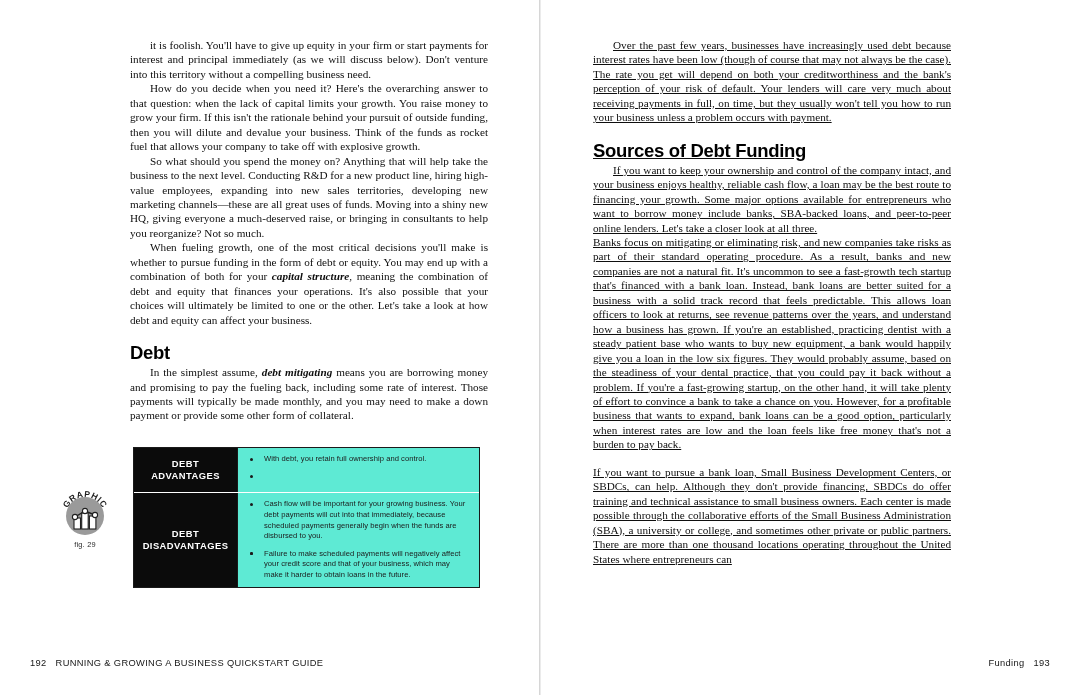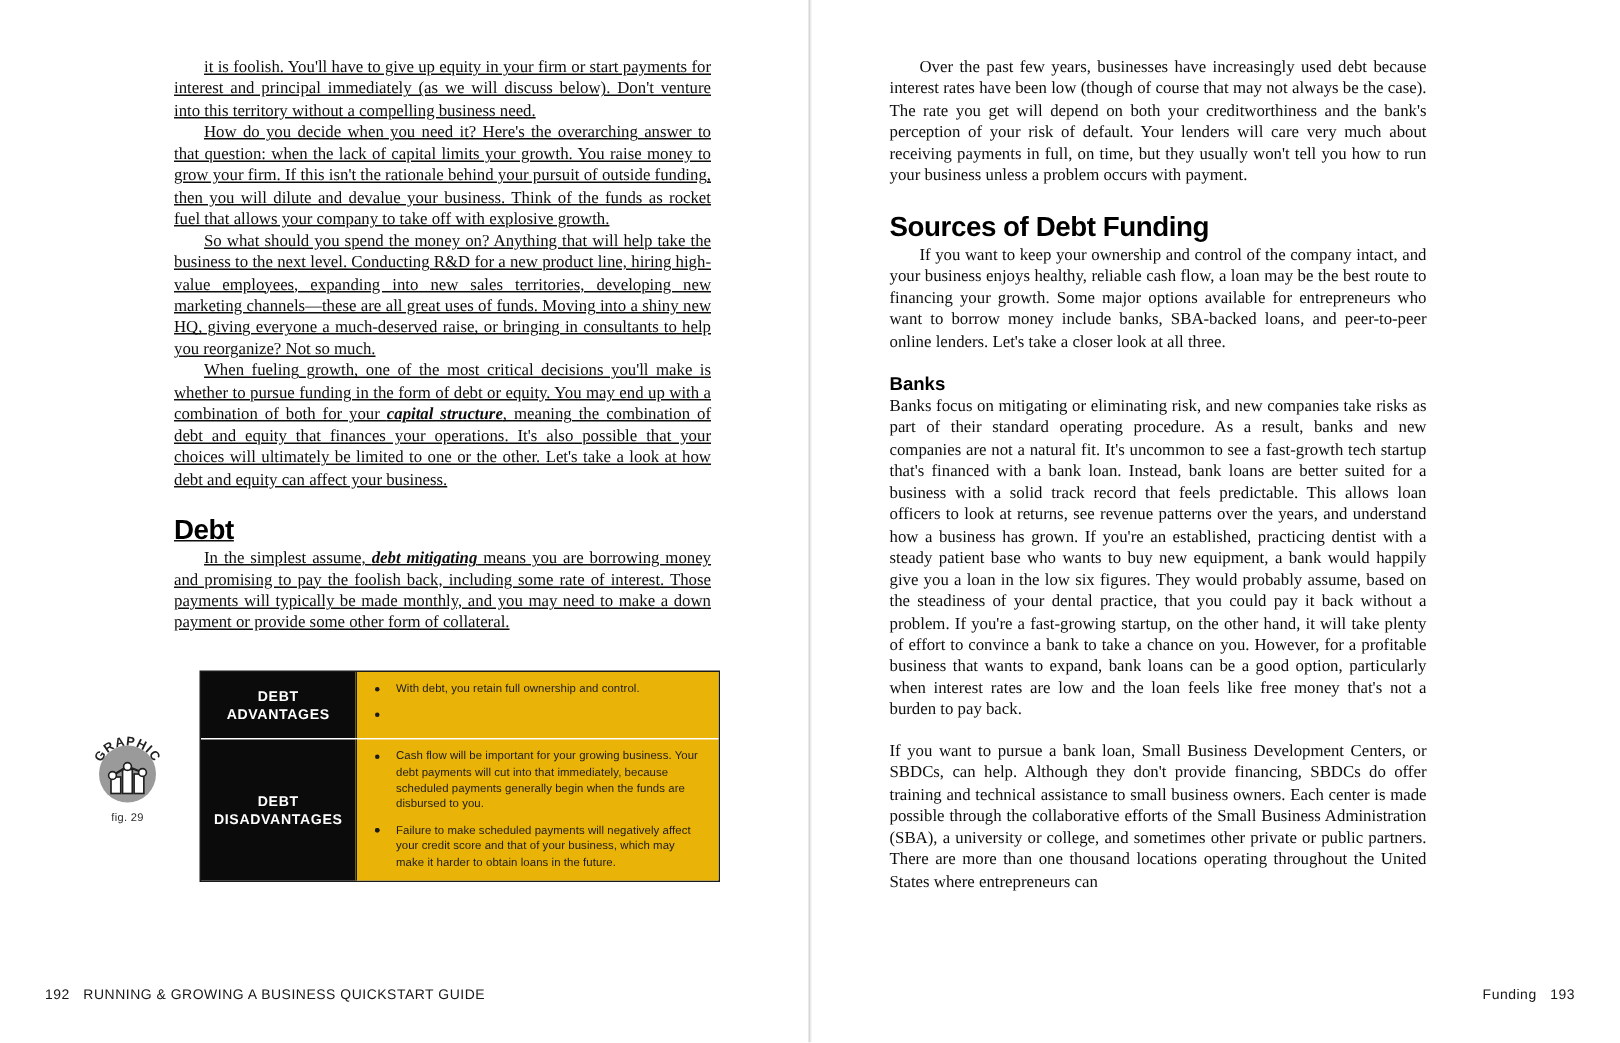--- a/index.html
+++ b/index.html
@@ -37,22 +37,22 @@
     position: absolute;
     top: 38px;
     width: 358px;
     font-family: "Liberation Serif", serif;
     font-size: 11.2px;
     line-height: 14.45px;
     text-align: justify;
     color: #0e0e0e;
     -webkit-font-smoothing: antialiased;
   }
-  .col-left  { left: 116px; text-decoration: underline; }
-  .col-right { left: 52px; }
+  .col-left  { left: 130px; }
+  .col-right { left: 52px; text-decoration: underline; }
 
   p.para {
     margin: 0;
     text-indent: 20px;
   }
   p.para.noindent { text-indent: 0; }
   p.gap { margin-top: 13px; }
 
   em.bi {
     font-style: italic;
@@ -129,21 +129,21 @@
     padding: 10px 4px;
     box-sizing: border-box;
     font-family: "Liberation Sans", sans-serif;
     font-weight: bold;
     font-size: 9.4px;
     line-height: 12.2px;
     letter-spacing: 0.45px;
   }
   .callout-body {
     flex: 1 1 auto;
-    background: #eab308;
+    background: #5eead4;
     border-left: 1px solid #1a1a1a;
     padding: 6px 10px 6px 8px;
     box-sizing: border-box;
   }
   ul.bullets {
     list-style: none;
     margin: 0;
     padding: 0;
   }
   ul.bullets li {
@@ -192,21 +192,21 @@
     <div class="col col-left">
 
       <p class="para">it is foolish. You'll have to give up equity in your firm or start payments for interest and principal immediately (as we will discuss below). Don't venture into this territory without a compelling business need.</p>
       <p class="para">How do you decide when you need it? Here's the overarching answer to that question: when the lack of capital limits your growth. You raise money to grow your firm. If this isn't the rationale behind your pursuit of outside funding, then you will dilute and devalue your business. Think of the funds as rocket fuel that allows your company to take off with explosive growth.</p>
       <p class="para">So what should you spend the money on? Anything that will help take the business to the next level. Conducting R&amp;D for a new product line, hiring high-value employees, expanding into new sales territories, developing new marketing channels—these are all great uses of funds. Moving into a shiny new HQ, giving everyone a much-deserved raise, or bringing in consultants to help you reorganize? Not so much.</p>
 
       <p class="para"><span>When fueling growth, one of the most critical decisions you'll make is whether to pursue funding in the form of debt or equity. You may end up with a combination of both for your </span><em class="bi">capital structure</em><span>, meaning the combination of debt and equity that finances your operations. It's also possible that your choices will ultimately be limited to one or the other. Let's take a look at how debt and equity can affect your business.</span></p>
 
       <h2 class="h-section">Debt</h2>
 
-      <p class="para"><span>In the simplest assume, </span><em class="bi">debt mitigating</em><span> means you are borrowing money and promising to pay the foolish back, including some rate of interest. Those payments will typically be made monthly, and you may need to make a down payment or provide some other form of collateral.</span></p>
+      <p class="para"><span>In the simplest assume, </span><em class="bi">debt mitigating</em><span> means you are borrowing money and promising to pay the fueling back, including some rate of interest. Those payments will typically be made monthly, and you may need to make a down payment or provide some other form of collateral.</span></p>
 
     </div>
 
     <div class="graphic-badge">
       <div class="badge-circle">
         <svg width="52" height="52" viewBox="0 0 52 52" aria-hidden="true">
           <defs>
             <path id="arcpath" d="M 7,30 A 19,19 0 0 1 45,30" fill="none"></path>
           </defs>
           <circle cx="26" cy="30" r="19" fill="#9a9a9a"></circle>
@@ -272,21 +272,20 @@
   <div class="page page-right">
 
     <div class="col col-right">
 
       <p class="para">Over the past few years, businesses have increasingly used debt because interest rates have been low (though of course that may not always be the case). The rate you get will depend on both your creditworthiness and the bank's perception of your risk of default. Your lenders will care very much about receiving payments in full, on time, but they usually won't tell you how to run your business unless a problem occurs with payment.</p>
 
       <h2 class="h-section">Sources of Debt Funding</h2>
 
       <p class="para">If you want to keep your ownership and control of the company intact, and your business enjoys healthy, reliable cash flow, a loan may be the best route to financing your growth. Some major options available for entrepreneurs who want to borrow money include banks, SBA-backed loans, and peer-to-peer online lenders. Let's take a closer look at all three.</p>
 
-      <h3 class="h-sub">Banks</h3>
 
       <p class="para noindent">Banks focus on mitigating or eliminating risk, and new companies take risks as part of their standard operating procedure. As a result, banks and new companies are not a natural fit. It's uncommon to see a fast-growth tech startup that's financed with a bank loan. Instead, bank loans are better suited for a business with a solid track record that feels predictable. This allows loan officers to look at returns, see revenue patterns over the years, and understand how a business has grown. If you're an established, practicing dentist with a steady patient base who wants to buy new equipment, a bank would happily give you a loan in the low six figures. They would probably assume, based on the steadiness of your dental practice, that you could pay it back without a problem. If you're a fast-growing startup, on the other hand, it will take plenty of effort to convince a bank to take a chance on you. However, for a profitable business that wants to expand, bank loans can be a good option, particularly when interest rates are low and the loan feels like free money that's not a burden to pay back.</p>
       <p class="para noindent gap">If you want to pursue a bank loan, Small Business Development Centers, or SBDCs, can help. Although they don't provide financing, SBDCs do offer training and technical assistance to small business owners. Each center is made possible through the collaborative efforts of the Small Business Administration (SBA), a university or college, and sometimes other private or public partners. There are more than one thousand locations operating throughout the United States where entrepreneurs can</p>
 
     </div>
 
     <div class="folio folio-right">
       <span>Funding</span><span class="sep"></span><span class="num">193</span>
     </div>
 

